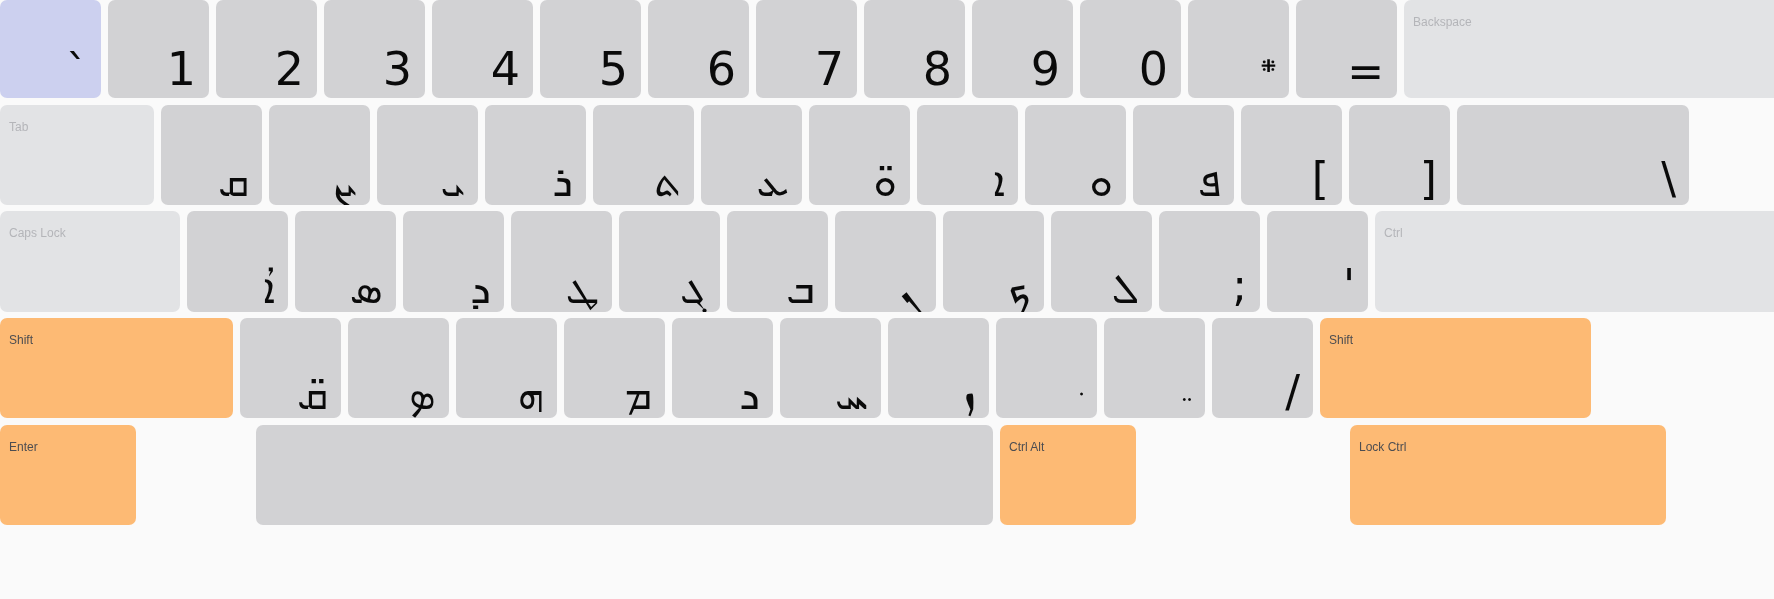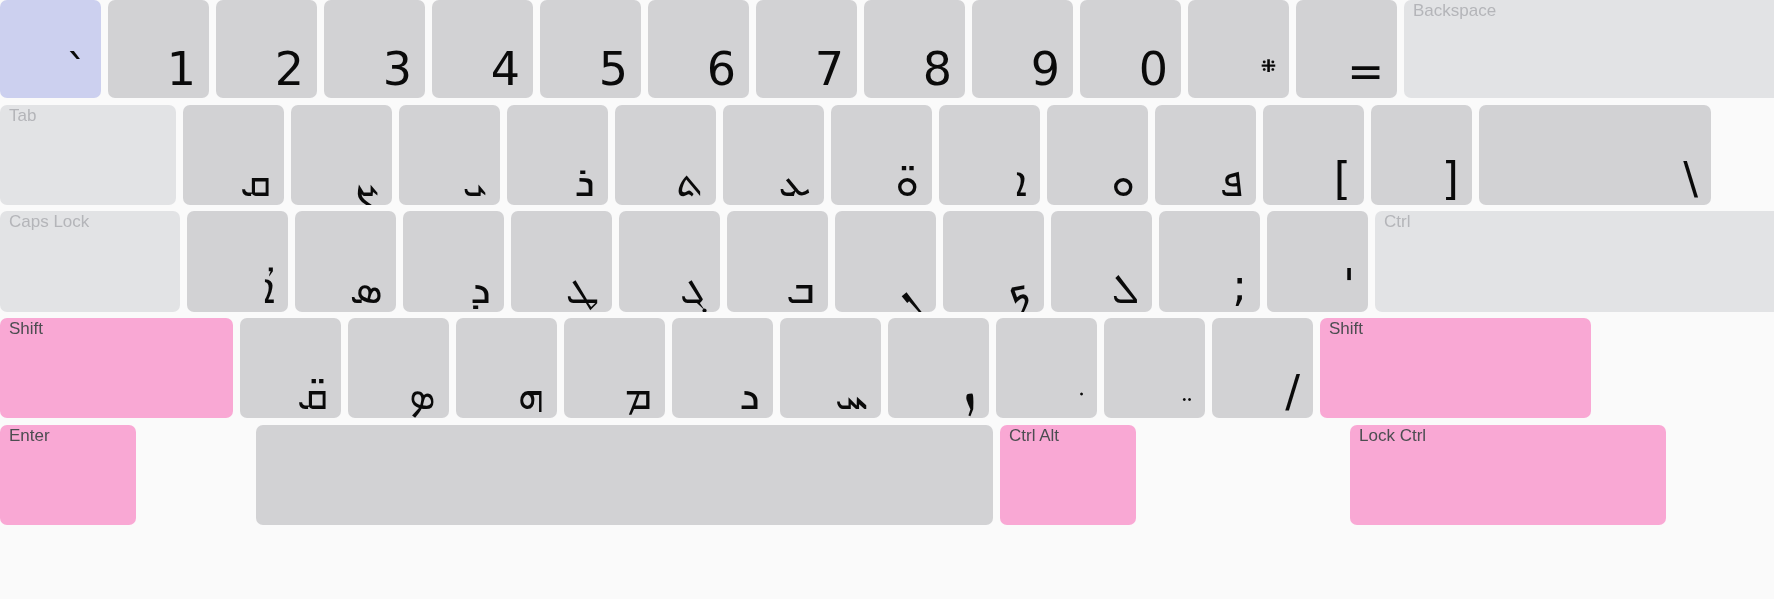--- a/index.html
+++ b/index.html
@@ -36,21 +36,21 @@
     margin-right: 7px;
     overflow: hidden;
   }
 
   
   .key.mod-light {
     background: #e2e3e5;
   }
   
   .key.mod-dark {
-    background: #f9a8d4;
+    background: #fdba74;
     text-align: right;
   }
   
   .key.blank {
     background: #fafafa;
   }
   .key.space {
     background: #d2d2d4;
   }
   .key.highlight {
@@ -78,22 +78,22 @@
   }
   .glyph.tiny {
     font-size: 26px;
     bottom: 16px;
   }
 
   
   .caption {
     position: absolute;
     left: 9px;
-    top: 2px;
-    font-size: 17px;
+    top: 16px;
+    font-size: 12px;
     line-height: 1;
     color: #b4b5b9;
     font-family: "Liberation Sans", sans-serif;
     white-space: nowrap;
   }
   .caption.on-dark {
     color: #4c4d51;
   }
 </style>
 </head>
@@ -138,21 +138,21 @@
         <span class="glyph tiny">܍</span>
       </div>
       <div class="key" style="width: 101px; height: 98px;">
         <span class="glyph sym">=</span>
       </div>
       <div class="key mod-light" style="width: 387px; height: 98px;">
         <span class="caption">Backspace</span>
       </div>
     </div>
     <div class="kb-row" style="top: 105px; height: 100px;">
-      <div class="key mod-light" style="width: 176px; height: 100px;">
+      <div class="key mod-light" style="width: 154px; height: 100px;">
         <span class="caption">Tab</span>
       </div>
       <div class="key" style="width: 101px; height: 100px;">
         <span class="glyph">ܩ</span>
       </div>
       <div class="key" style="width: 101px; height: 100px;">
         <span class="glyph">ܨ</span>
       </div>
       <div class="key" style="width: 101px; height: 100px;">
         <span class="glyph">ܝ</span>

